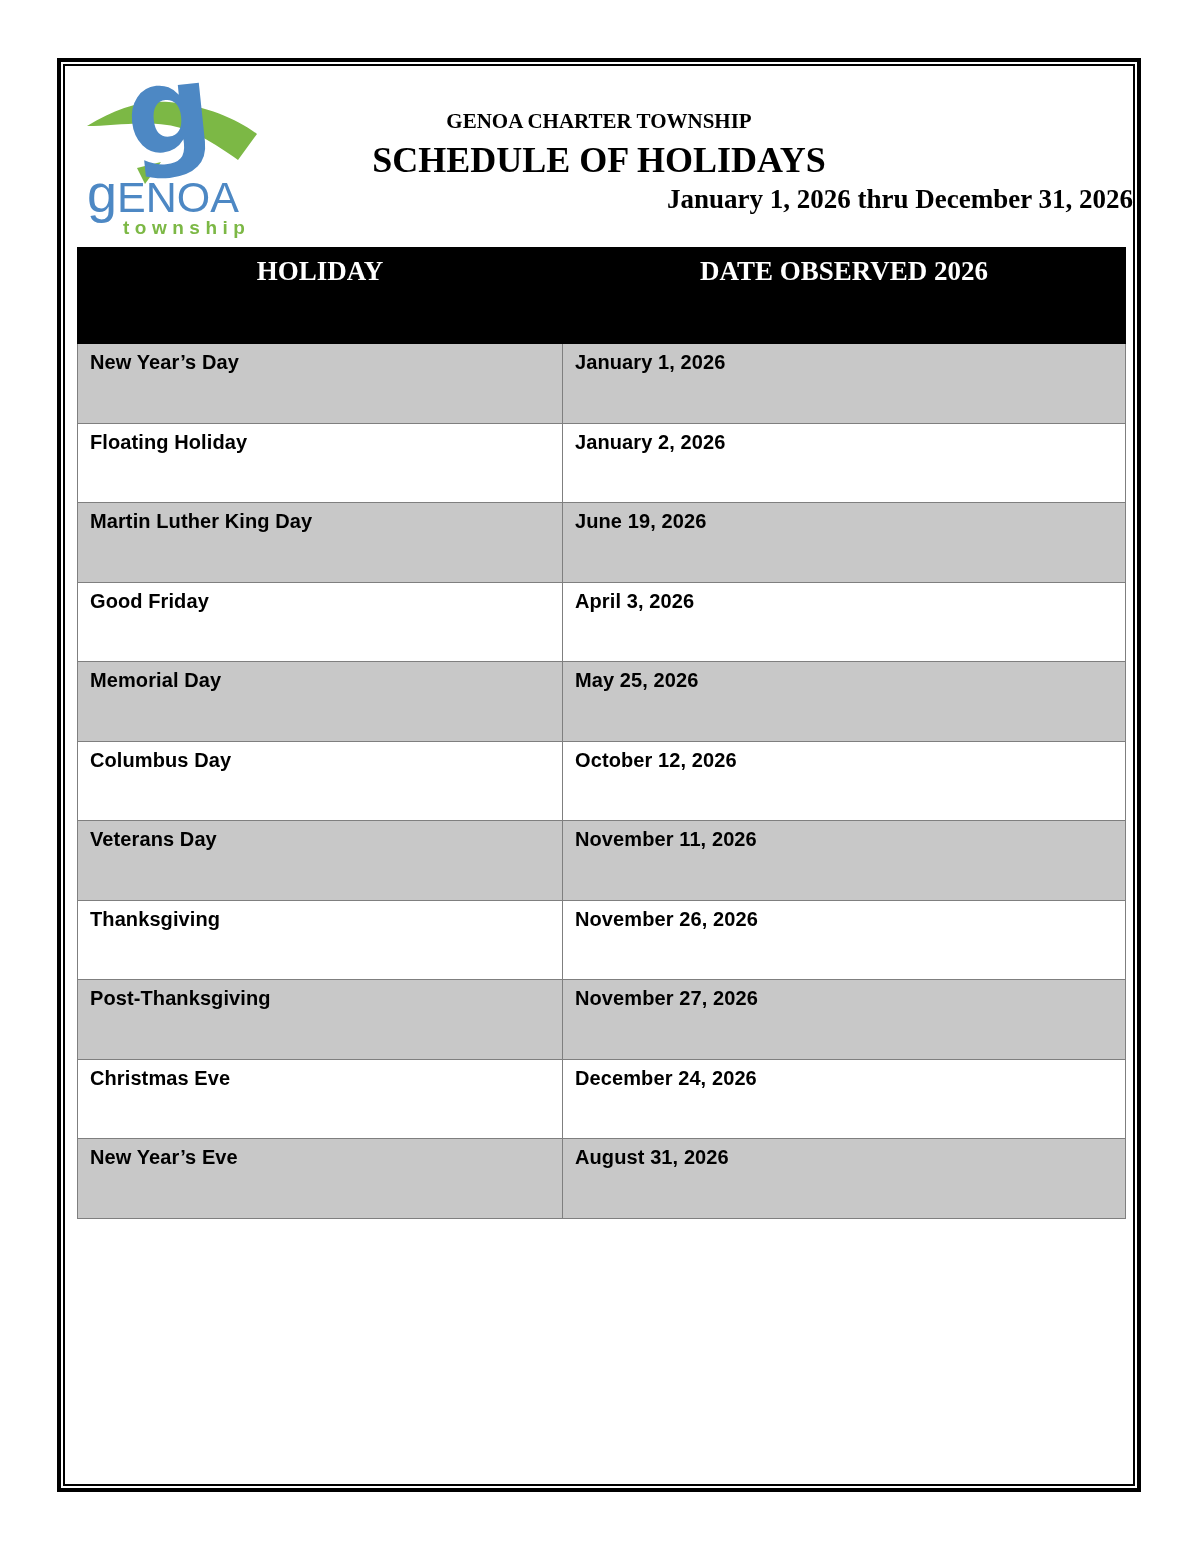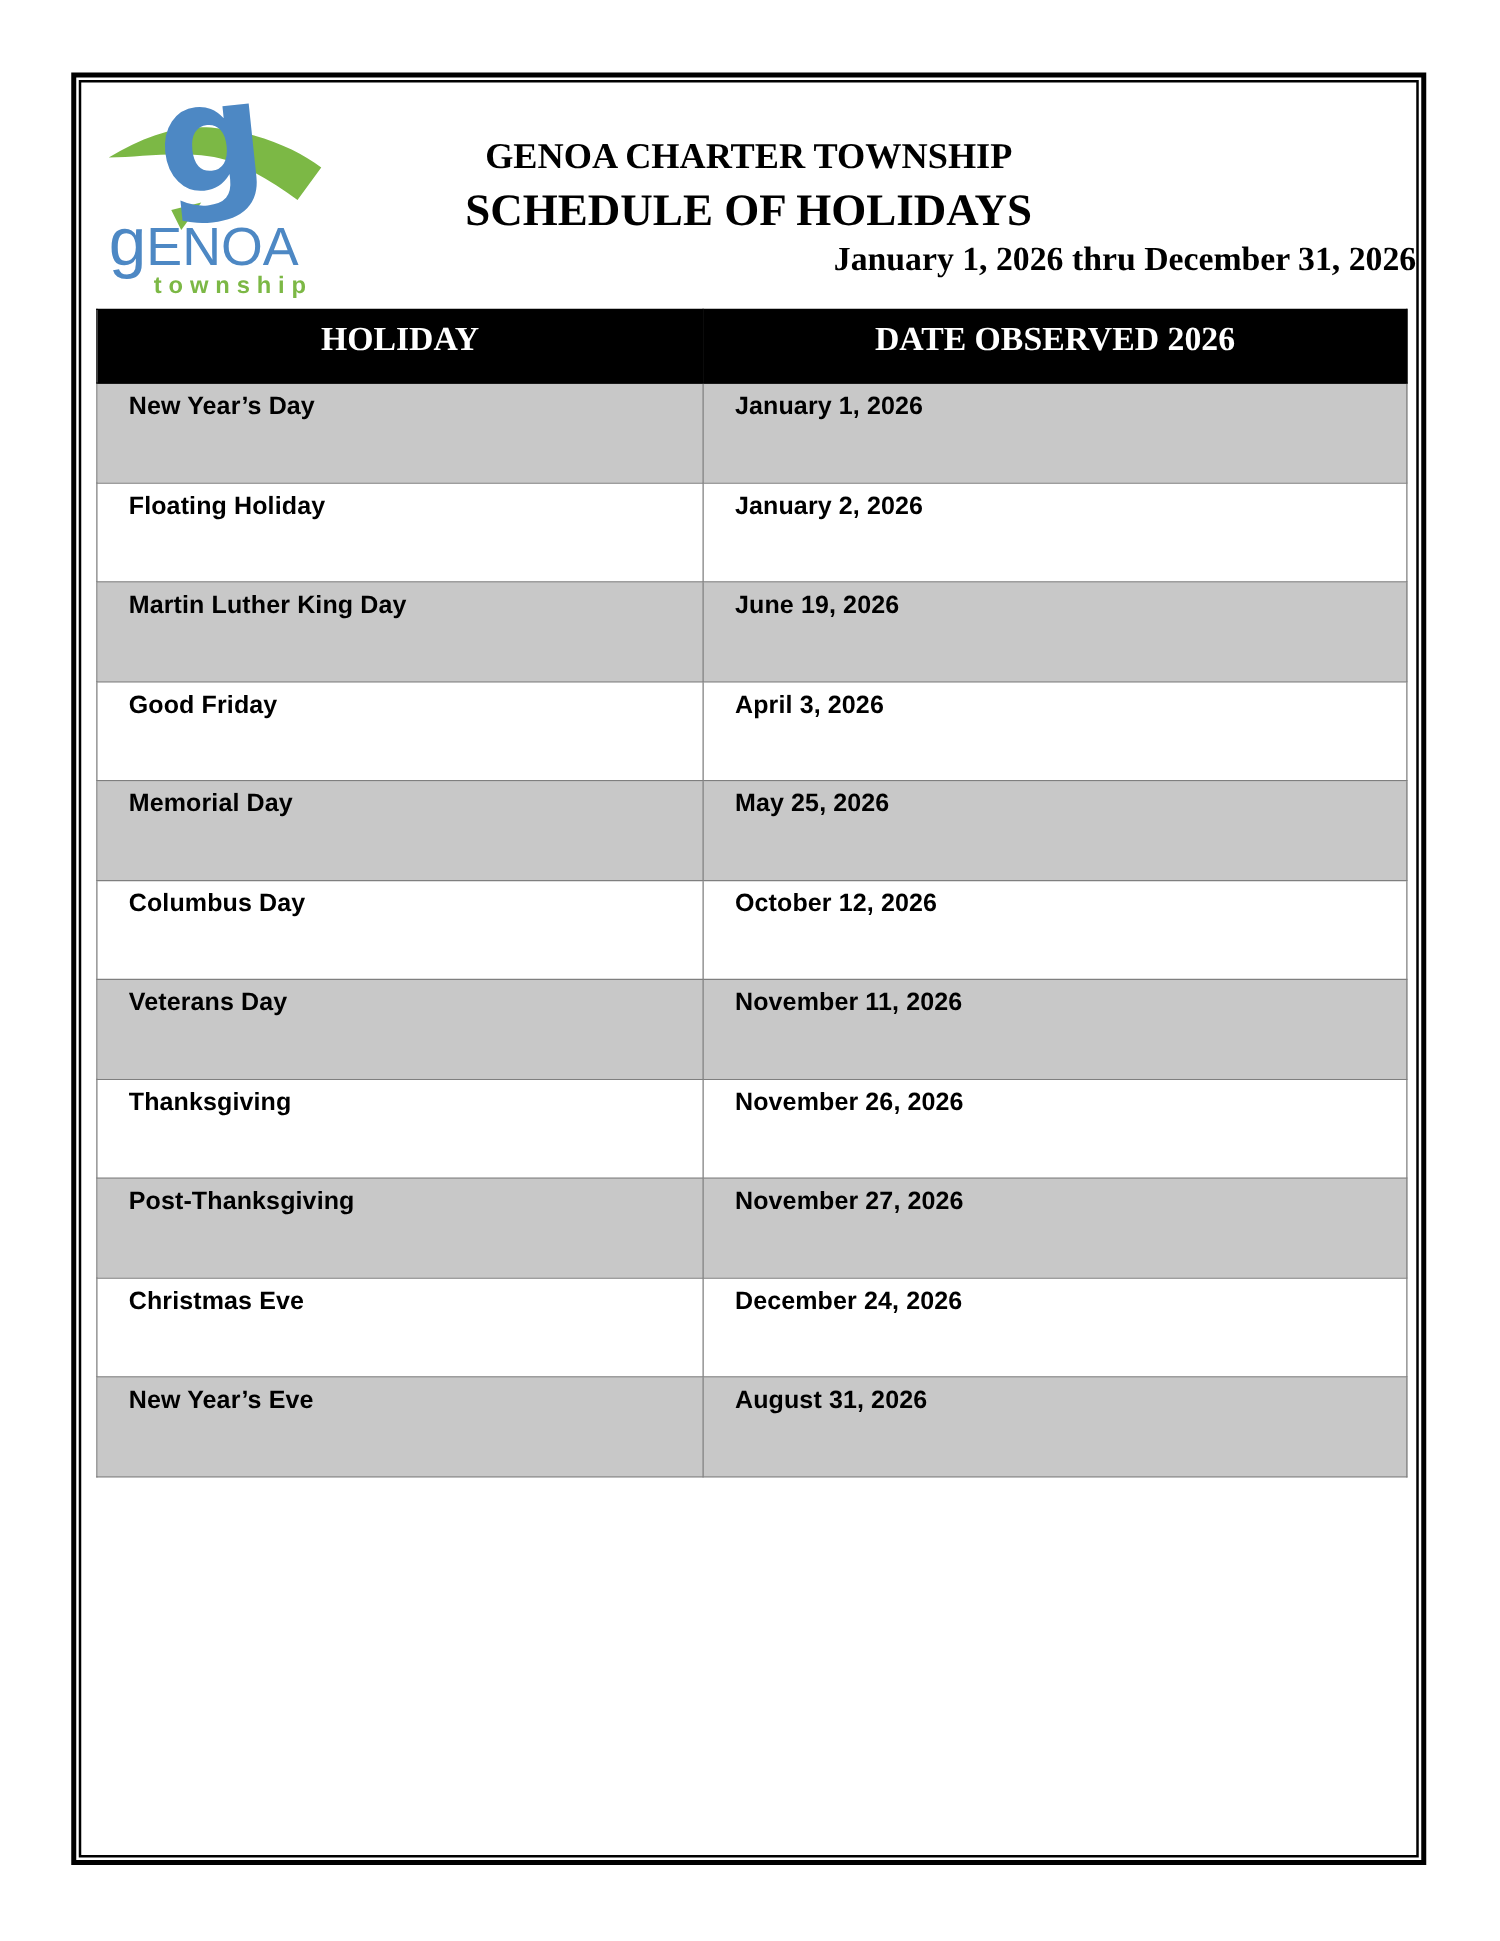--- a/index.html
+++ b/index.html
@@ -40,52 +40,52 @@
   
   .titles {
     position: absolute;
     top: 44px;
     left: 0;
     right: 0;
     text-align: center;
     font-family: "Liberation Serif", serif;
     font-weight: bold;
   }
-  .title-org  { font-size: 29px; line-height: 1.05; }
+  .title-org  { font-size: 21px; line-height: 1.05; }
   .title-doc  { font-size: 36px; line-height: 1.05; margin-top: 10px; }
   .title-range{ font-size: 27px; line-height: 1.05; margin-top: 5px; text-align: right; }
   
   .holiday-table {
     position: absolute;
     top: 181px;
     left: 12px;
     width: 1048px;
     border-collapse: collapse;
     table-layout: fixed;
   }
   .holiday-table th {
     background: #000000;
     color: #ffffff;
     font-family: "Liberation Serif", serif;
     font-size: 27px;
     font-weight: bold;
     text-align: center;
     vertical-align: top;
-    height: 59px;
+    height: 96px;
     padding: 8px 0 0 0;
     box-sizing: border-box;
     border: 1px solid #000;
   }
   .holiday-table td {
     border: 1px solid #7f7f7f;
     font-size: 20px;
     font-weight: bold;
     vertical-align: top;
     height: 79.5px;
-    padding: 7px 8px 0 25px;
+    padding: 7px 8px 0 12px;
     box-sizing: border-box;
     letter-spacing: 0.1px;
   }
   .holiday-table tbody tr:nth-child(odd) td  { background: #c8c8c8; }
   .holiday-table tbody tr:nth-child(even) td { background: #ffffff; }
 </style>
 </head>
 <body>
 
 <div class="page">

